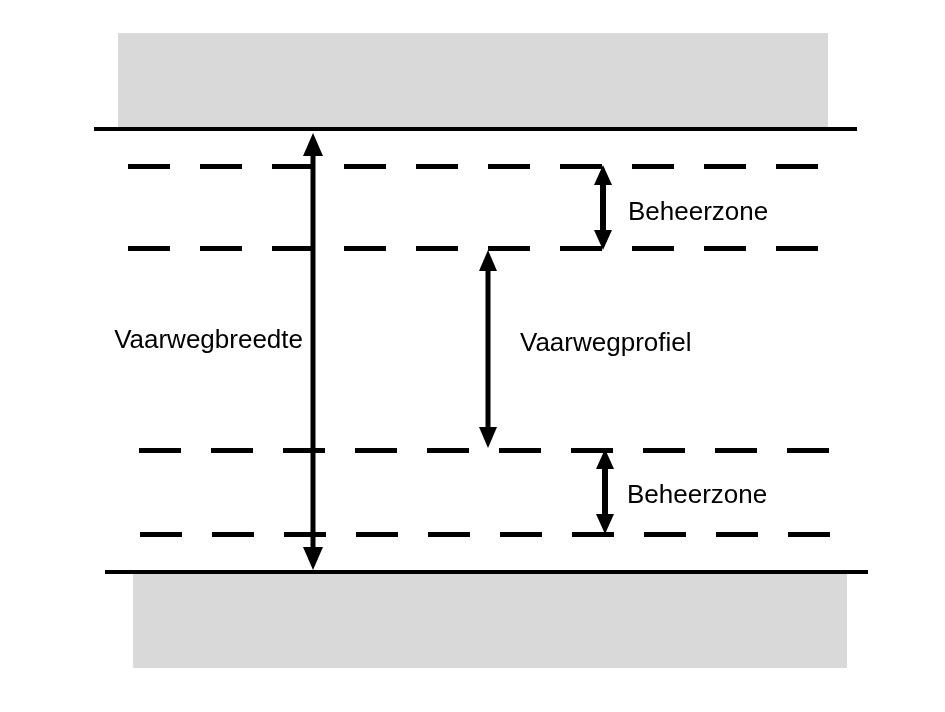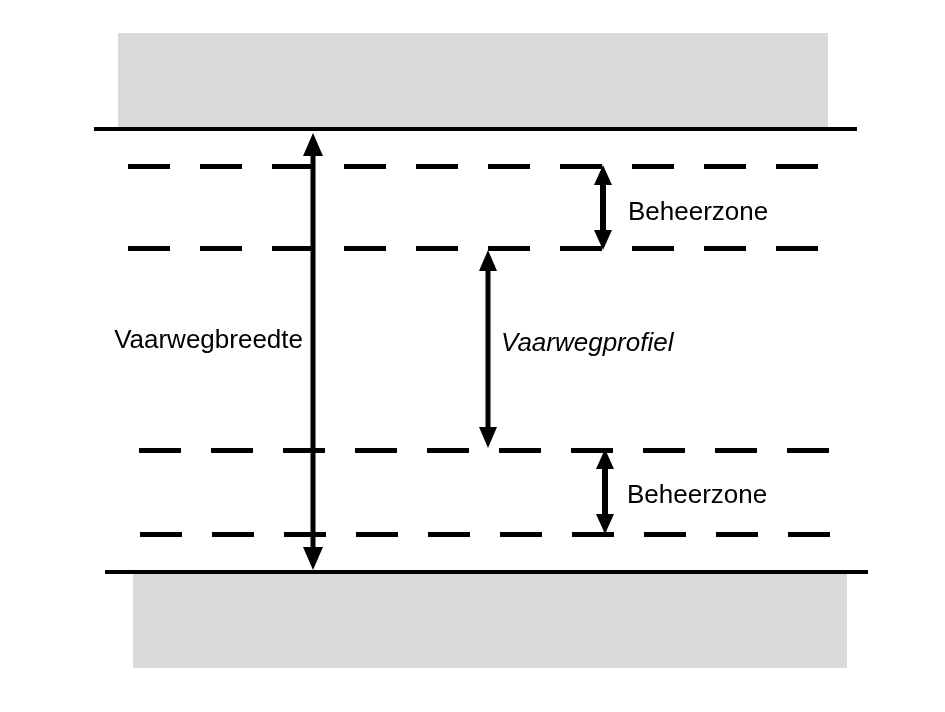--- a/index.html
+++ b/index.html
@@ -56,21 +56,21 @@
   }
 
   .label {
     position: absolute;
     color: var(--ink, #000000);
     font-size: 26px;
     line-height: 26px;
     white-space: nowrap;
   }
   .label-breedte       { right: 642px; top: 326px; text-align: right; }
-  .label-profiel       { left: 501px;  top: 329px; font-style: italic; }
+  .label-profiel       { left: 520px;  top: 329px; }
   .label-beheer-top    { left: 628px;  top: 198px; }
   .label-beheer-bottom { left: 627px;  top: 481px; }
 </style>
 </head>
 <body>
 
 <div class="canvas">
 
   <div class="bank bank-top"></div>
   <div class="bank bank-bottom"></div>

